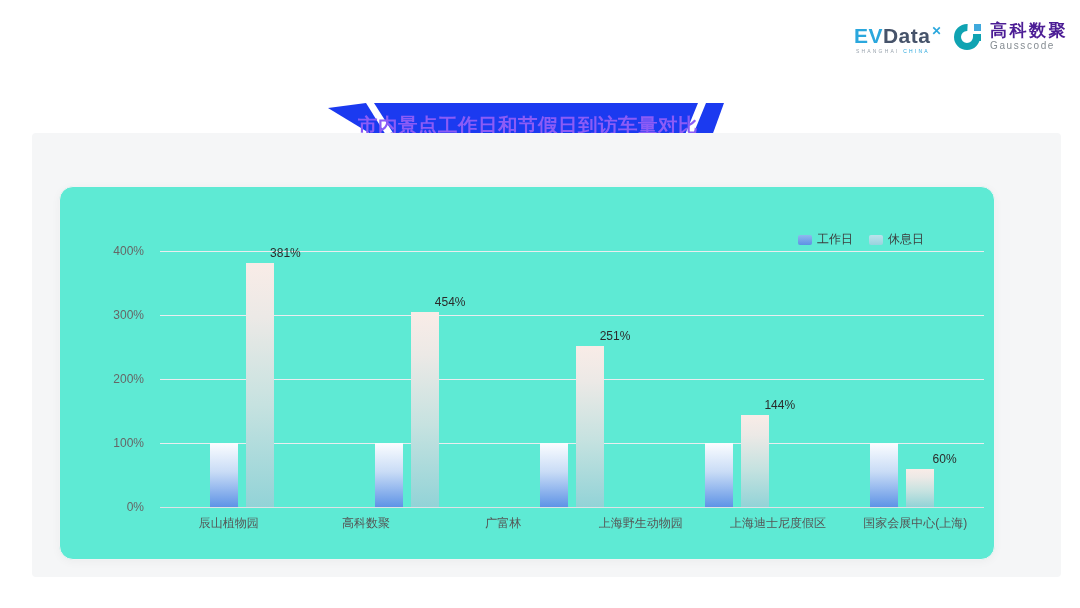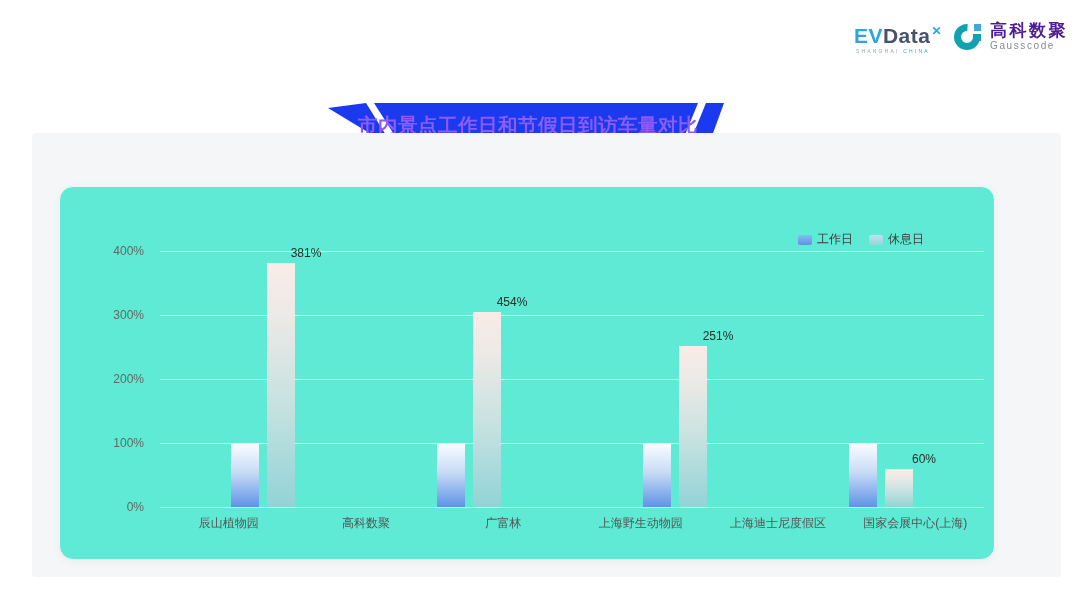--- a/index.html
+++ b/index.html
@@ -145,20 +145,29 @@
           <div class="bar-wrap">
             <div class="bar-value">251%</div>
             <div class="bar restday" style="height: 160.64px;"></div>
           </div>
         </div>
         <div class="group">
           <div class="bar-wrap">
             <div class="bar workday" style="height: 64px;"></div>
           </div>
           <div class="bar-wrap">
+            <div class="bar-value">144%</div>
+            <div class="bar restday" style="height: 92.16px;"></div>
+          </div>
+        </div>
+        <div class="group">
+          <div class="bar-wrap">
+            <div class="bar workday" style="height: 64px;"></div>
+          </div>
+          <div class="bar-wrap">
             <div class="bar-value">60%</div>
             <div class="bar restday" style="height: 38.4px;"></div>
           </div>
         </div>
       </div>
   </div>
   <div class="x-labels">
       <div class="x-label">辰山植物园</div>
       <div class="x-label">高科数聚</div>
       <div class="x-label">广富林</div>

